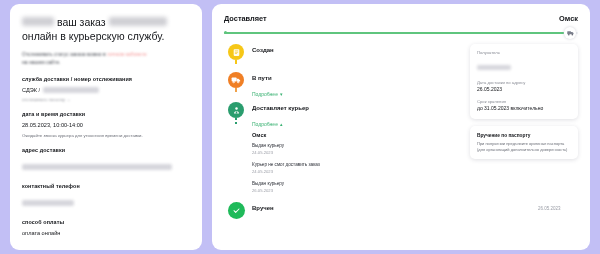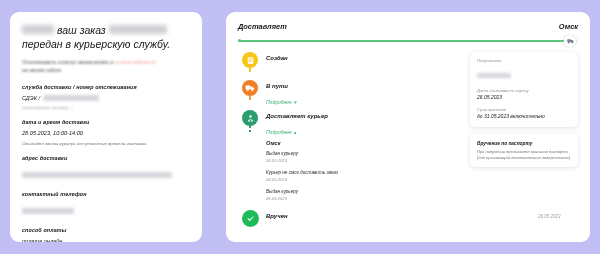--- a/index.html
+++ b/index.html
@@ -11,24 +11,23 @@
     height: 254px;
     background: #c2bff5;
     font-family: "Liberation Sans", sans-serif;
     overflow: hidden;
     position: relative;
   }
   .stage {
     position: absolute;
     inset: 0;
     display: flex;
-    gap: 24px;
-    padding: 12px 10px;
+    gap: 10px;
+    padding: 4px 10px;
     box-sizing: border-box;
-    font-style: italic;
   }
 
   
   .left-card {
     width: 192px;
     flex: none;
     background: #ffffff;
     border-radius: 9px;
     padding: 11px 12px 10px 12px;
     box-sizing: border-box;
@@ -328,21 +327,21 @@
 <body>
 
 <div class="stage">
 
   <div class="left-card">
 
     <div class="headline">
       <span class="blurred" style="width:32px;height:9px;"></span>
       <span>ваш заказ</span>
       <span class="blurred" style="width:58px;height:9px;"></span><br>
-      <span>передан в курьерскую службу.</span>
+      <span>онлайн в курьерскую службу.</span>
     </div>
 
     <div class="subtext">
       <span class="blurline">Отслеживать статус заказа можно в</span>
       <span class="link">личном кабинете</span><br>
       <span class="blurline">на нашем сайте.</span>
     </div>
 
     <div class="field">
       <div class="field-label">служба доставки / номер отслеживания</div>

